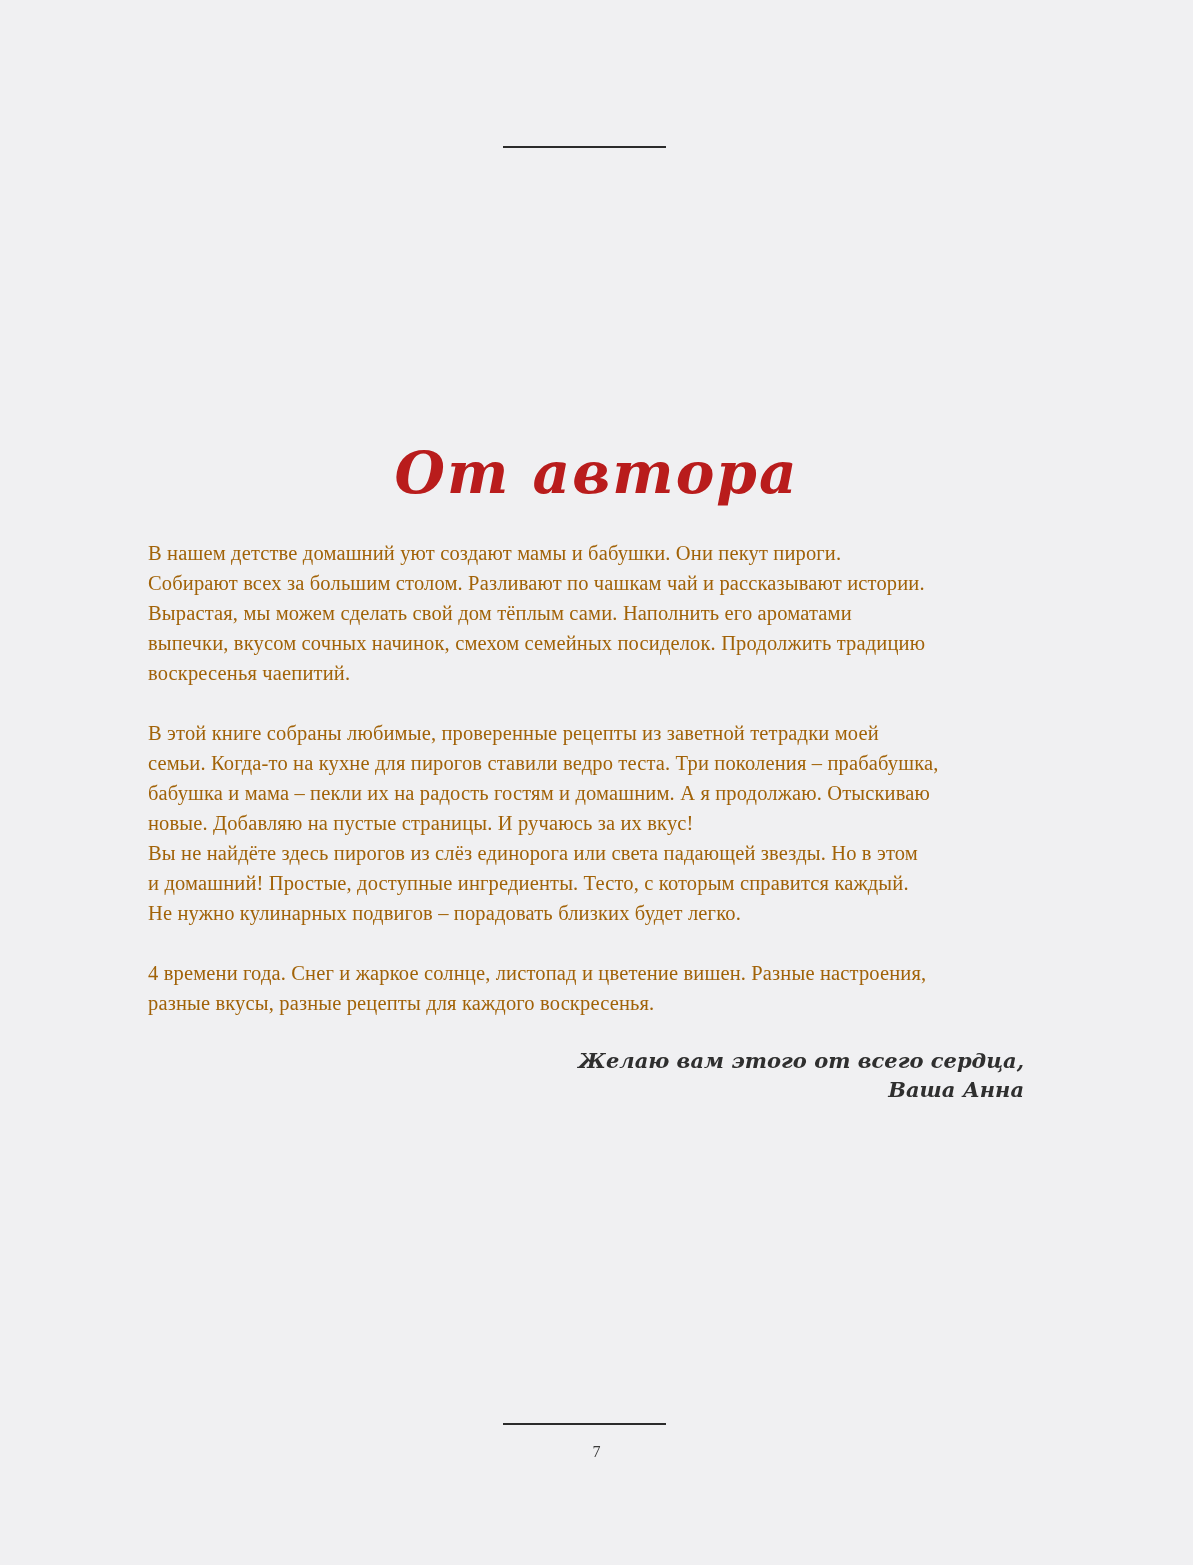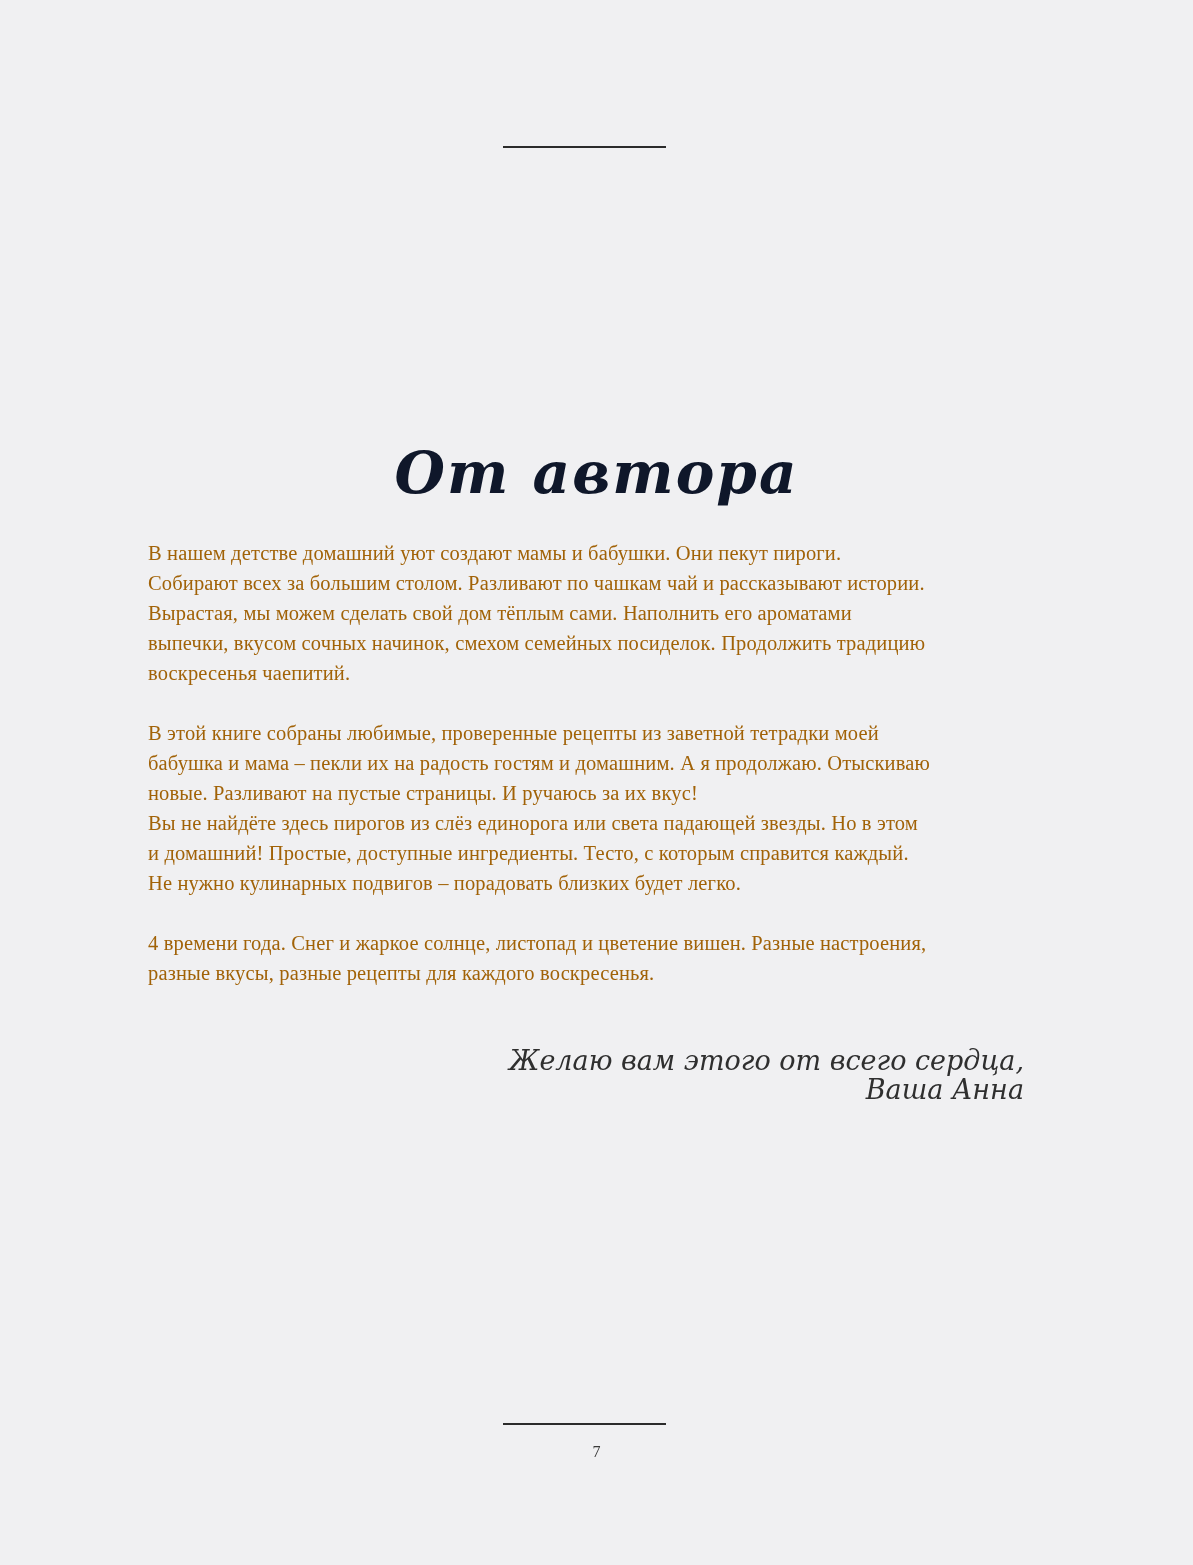--- a/index.html
+++ b/index.html
@@ -31,21 +31,21 @@
     position: absolute;
     left: 0;
     right: 0;
     top: 400px;
     text-align: center;
     font-family: "DejaVu Serif", "Liberation Serif", serif;
     font-style: italic;
     font-weight: bold;
     font-size: 58px;
     letter-spacing: 2px;
-    color: #0f172a;
+    color: #b91c1c;
   }
   .body-text {
     position: absolute;
     left: 148px;
     top: 538px;
     width: 876px;
   }
   .para {
     font-size: 20.5px;
     line-height: 30px;
@@ -63,23 +63,24 @@
     white-space: nowrap;
   }
   .signature {
     position: absolute;
     left: 148px;
     top: 1046px;
     width: 876px;
     text-align: right;
     font-family: "DejaVu Serif", "Liberation Serif", serif;
     font-style: italic;
-    font-size: 27px;
+    font-size: 21px;
     line-height: 29px;
     color: #2f2f2f;
+    font-weight: bold;
   }
   .signature .line {
     display: block;
   }
   .rule-bottom {
     position: absolute;
     left: 503px;
     top: 1423px;
     width: 163px;
     height: 2px;
@@ -109,22 +110,23 @@
     <p class="para">
       <span class="line">В нашем детстве домашний уют создают мамы и бабушки. Они пекут пироги.</span>
       <span class="line">Собирают всех за большим столом. Разливают по чашкам чай и рассказывают истории.</span>
       <span class="line">Вырастая, мы можем сделать свой дом тёплым сами. Наполнить его ароматами</span>
       <span class="line">выпечки, вкусом сочных начинок, смехом семейных посиделок. Продолжить традицию</span>
       <span class="line">воскресенья чаепитий.</span>
     </p>
 
     <p class="para">
       <span class="line">В этой книге собраны любимые, проверенные рецепты из заветной тетрадки моей</span>
+      <span class="line">семьи. Когда-то на кухне для пирогов ставили ведро теста. Три поколения – прабабушка,</span>
       <span class="line">бабушка и мама – пекли их на радость гостям и домашним. А я продолжаю. Отыскиваю</span>
-      <span class="line">новые. Разливают на пустые страницы. И ручаюсь за их вкус!</span>
+      <span class="line">новые. Добавляю на пустые страницы. И ручаюсь за их вкус!</span>
       <span class="line">Вы не найдёте здесь пирогов из слёз единорога или света падающей звезды. Но в этом</span>
       <span class="line">и домашний! Простые, доступные ингредиенты. Тесто, с которым справится каждый.</span>
       <span class="line">Не нужно кулинарных подвигов – порадовать близких будет легко.</span>
     </p>
 
     <p class="para">
       <span class="line">4 времени года. Снег и жаркое солнце, листопад и цветение вишен. Разные настроения,</span>
       <span class="line">разные вкусы, разные рецепты для каждого воскресенья.</span>
     </p>
 

